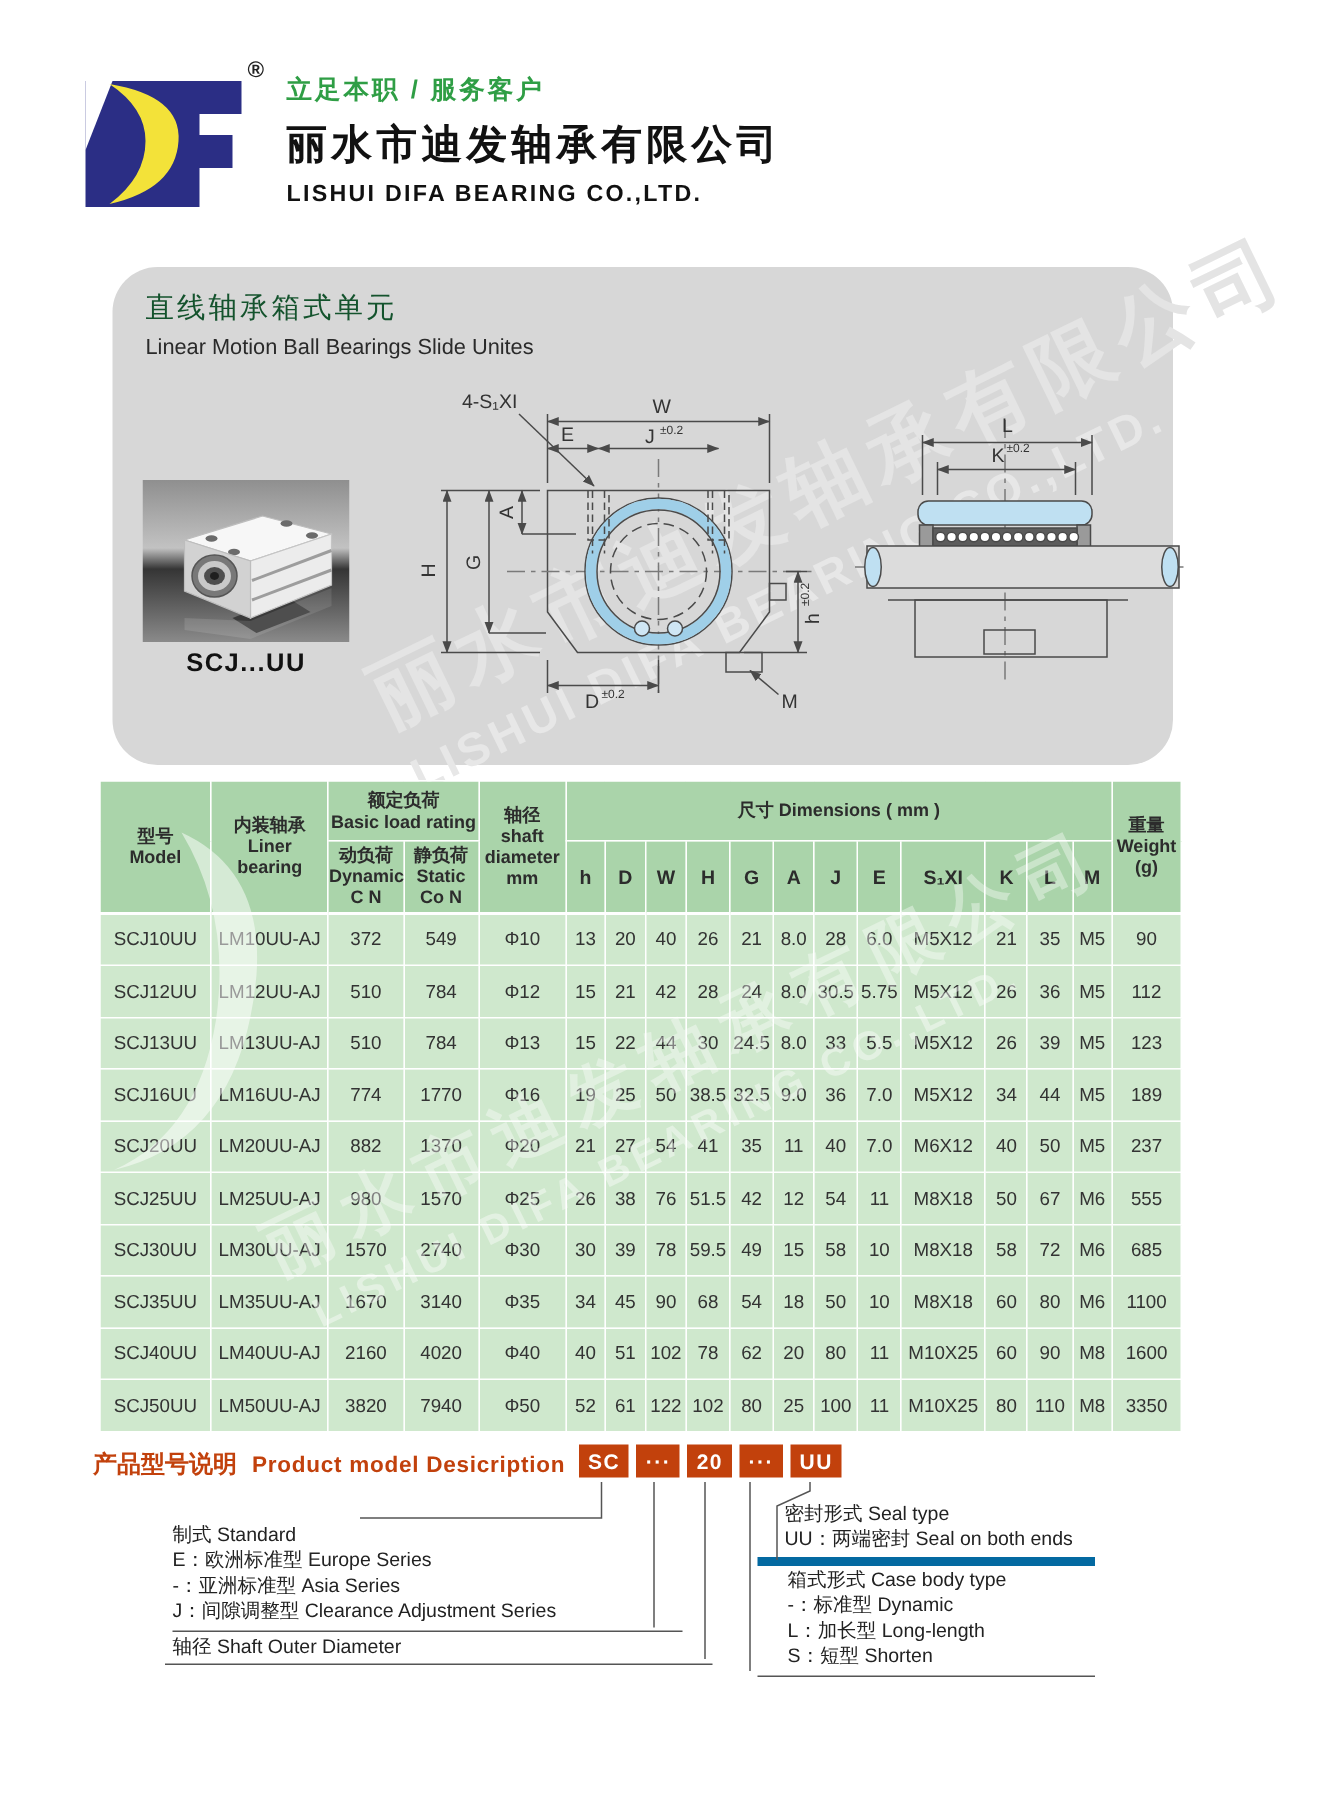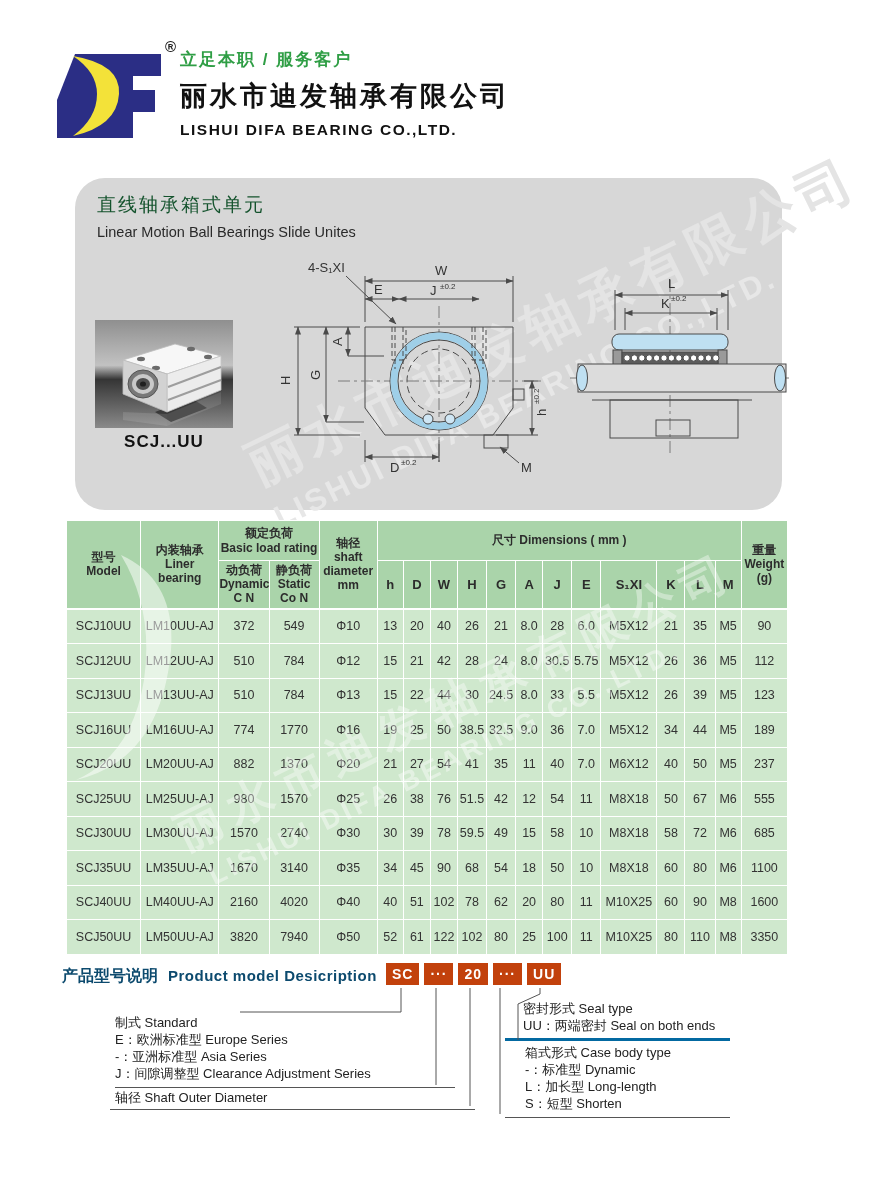--- a/index.html
+++ b/index.html
@@ -2,21 +2,21 @@
 <html><head>
 <meta charset="utf-8">
 <style>
   html,body{margin:0;padding:0;background:#fff;}
   body{width:884px;height:1200px;position:relative;overflow:hidden;
        font-family:"Liberation Sans","DejaVu Sans",sans-serif;color:#333;}
   
   .page-header{position:absolute;left:55px;top:42px;display:flex;align-items:flex-start;}
   .logo-wrap{width:108px;height:98px;position:relative;flex:0 0 auto;}
   .reg-mark{font-size:15px;font-weight:bold;color:#222;margin:-4px 0 0 2px;}
-  .header-text{margin-left:4px;}
+  .header-text{margin-left:15px;}
   .slogan{color:#2f9e45;font-weight:bold;font-size:17px;letter-spacing:2px;margin-top:6px;}
   .company-cn{font-size:27px;font-weight:bold;color:#111;letter-spacing:3px;margin-top:7px;}
   .company-en{font-size:15.5px;font-weight:bold;color:#111;letter-spacing:1.5px;margin-top:7px;}
   
   .panel{position:absolute;left:75px;top:178px;width:707px;height:332px;background:#d7d7d7;border-radius:30px;}
   .panel-title-cn{position:absolute;left:22px;top:14px;font-size:19px;font-weight:normal;color:#14532d;letter-spacing:2px;z-index:3;}
   .panel-title-en{position:absolute;left:22px;top:46px;font-size:14.5px;color:#2a2a2a;z-index:3;}
   .panel-watermark{position:absolute;left:185px;top:252px;width:700px;transform:rotate(-26deg);transform-origin:0 50%;z-index:1;pointer-events:none;}
   .pw-cn{font-size:54px;font-weight:bold;letter-spacing:7px;color:#e4e4e4;white-space:nowrap;}
   .pw-en{font-size:31px;font-weight:bold;letter-spacing:3px;color:#e7e7e7;white-space:nowrap;margin-top:2px;}
@@ -29,28 +29,28 @@
   .spec-table{position:absolute;left:66px;top:520px;width:722px;border-collapse:collapse;table-layout:fixed;z-index:2;}
   .spec-table th,.spec-table td{border:1px solid #fff;text-align:center;vertical-align:middle;}
   .spec-table thead th{background:#aad4aa;font-size:12px;font-weight:bold;color:#2c2c2c;white-space:pre-line;line-height:1.18;padding:2px 0;}
   .spec-table thead tr:first-child{height:40px;}
   .spec-table thead tr:nth-child(2){height:48px;margin-top:40px;}
   .spec-table thead th.dimcol{font-size:13px;}
   .spec-table tbody td{background:#cfe8cd;font-size:12.5px;color:#333;height:33.5px;padding:0;}
   .spec-table tbody tr:first-child td{border-top:2px solid #fff;}
   .table-watermark{position:absolute;left:66px;top:520px;width:722px;height:437px;overflow:hidden;z-index:3;pointer-events:none;}
   
-  .model-title{position:absolute;left:62px;top:966px;font-size:16px;font-weight:bold;color:#0c4a6e;}
+  .model-title{position:absolute;left:62px;top:966px;font-size:16px;font-weight:bold;color:#c2410c;}
   .model-title .en{font-size:15px;margin-left:10px;letter-spacing:0.5px;}
   .code-boxes{position:absolute;left:386px;top:963px;display:flex;gap:5px;z-index:2;}
   .code-box{background:#c2410c;color:#fff;font-weight:bold;font-size:14px;padding:2px 6px;line-height:18px;letter-spacing:1px;}
   .desc{font-size:13px;color:#222;line-height:1.32;}
   .standard-block{position:absolute;left:115px;top:1014px;width:340px;border-bottom:1px solid #555;padding-bottom:4px;}
   .shaft-line{position:absolute;left:110px;top:1089px;width:360px;border-bottom:1px solid #555;padding:0 0 3px 5px;}
-  .seal-block{position:absolute;left:505px;top:1000px;width:207px;border-bottom:3px solid #0369a1;padding:0 0 4px 18px;}
+  .seal-block{position:absolute;left:505px;top:1000px;width:207px;border-bottom:6px solid #0369a1;padding:0 0 4px 18px;}
   .case-block{position:absolute;left:505px;top:1044px;width:205px;border-bottom:1px solid #555;padding:0 0 4px 20px;}
   .connector-svg{position:absolute;left:0;top:962px;z-index:1;pointer-events:none;}
 </style>
 </head>
 <body>
 
 <div class="page-header">
   <div class="logo-wrap">
     <svg width="108" height="98" viewBox="0 0 108 98">
       <path d="M2,12 H106 V34 H78 V48 H100 V70 H78 V96 H2 Z" fill="#2b2e85"></path>

